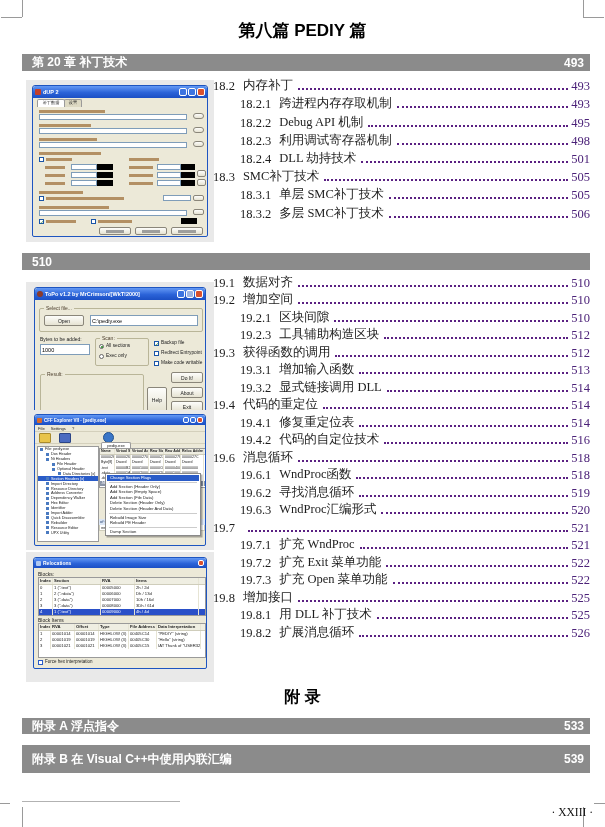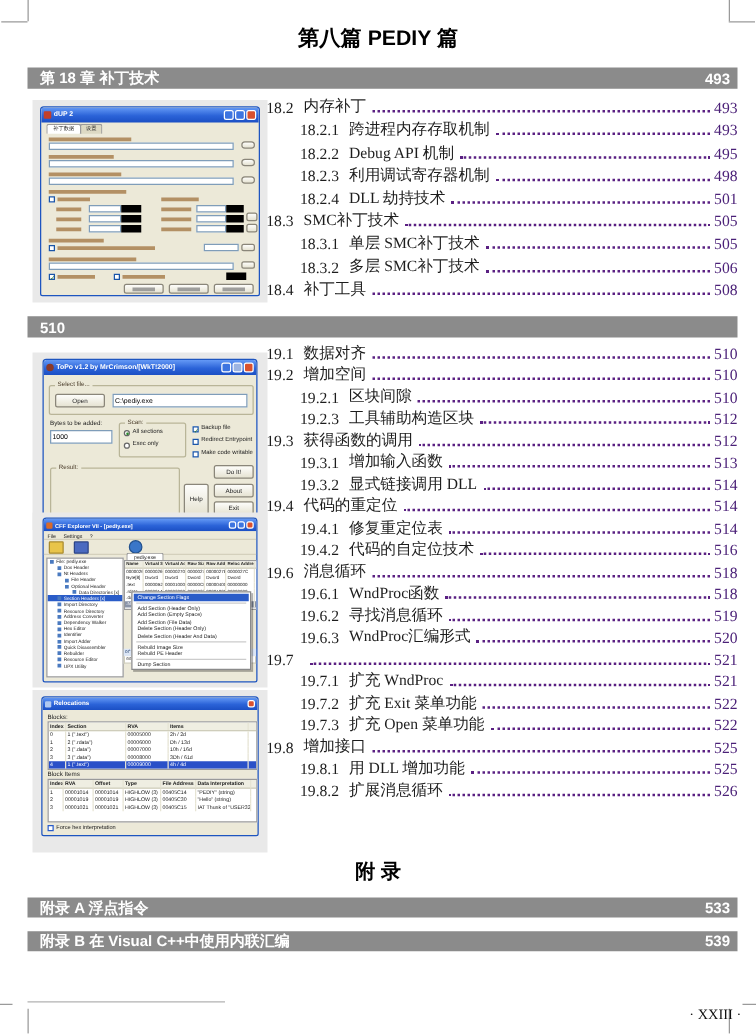--- a/index.html
+++ b/index.html
@@ -103,21 +103,21 @@
   <div class="mark" style="left:583px;top:0;height:17px;border-left-width:1px;"></div>
   <div class="mark" style="left:583px;top:17px;width:21px;border-top-width:1px;"></div>
   <div class="mark" style="left:0;top:803px;width:10px;border-top-width:1px;"></div>
   <div class="mark" style="left:22px;top:807px;height:20px;border-left-width:1px;"></div>
   <div class="mark" style="left:594px;top:803px;width:11px;border-top-width:1px;"></div>
   <div class="mark" style="left:583px;top:807px;height:20px;border-left-width:1px;"></div>
 
   <div class="part-title">第八篇  PEDIY 篇</div>
 
   <div class="chbar" style="top:54px;">
-    <span>第 18 章  补丁技术</span>
+    <span>第 20 章  补丁技术</span>
     <span>493</span>
   </div>
 
   <div class="toc toc18" style="top:76px;">
 
       <div class="toc-row">
         <span class="toc-num">18.2</span>
         <span class="toc-title">内存补丁</span>
         <span class="leader"></span>
         <span class="toc-page">493</span>
@@ -165,26 +165,20 @@
         <span class="toc-page">505</span>
       </div>
 
       <div class="toc-row lvl2">
         <span class="toc-num">18.3.2</span>
         <span class="toc-title">多层 SMC补丁技术</span>
         <span class="leader"></span>
         <span class="toc-page">506</span>
       </div>
 
-      <div class="toc-row">
-        <span class="toc-num">18.4</span>
-        <span class="toc-title">补丁工具</span>
-        <span class="leader"></span>
-        <span class="toc-page">508</span>
-      </div>
     </div>
 
   <div class="shot" style="top:80px;height:162px;">
     <div class="win" style="left:6px;top:5px;width:176px;height:152px;">
       <div class="tbar">
         <span class="ticon" style="background:#c23f2a;"></span>
         <span>dUP 2</span>
         <span class="wbtns">
           <span class="wbtn"></span>
           <span class="wbtn"></span>
@@ -389,21 +383,21 @@
 
       <div class="toc-row">
         <span class="toc-num">19.8</span>
         <span class="toc-title">增加接口</span>
         <span class="leader"></span>
         <span class="toc-page">525</span>
       </div>
 
       <div class="toc-row lvl2">
         <span class="toc-num">19.8.1</span>
-        <span class="toc-title">用 DLL 增加功能</span>
+        <span class="toc-title">用 DLL 补丁技术</span>
         <span class="leader"></span>
         <span class="toc-page">525</span>
       </div>
 
       <div class="toc-row lvl2">
         <span class="toc-num">19.8.2</span>
         <span class="toc-title">扩展消息循环</span>
         <span class="leader"></span>
         <span class="toc-page">526</span>
       </div>
@@ -760,21 +754,21 @@
       <div class="mlabel" style="left:11px;top:101px;font-size:4.5px;">Force hex interpretation</div>
     </div>
   </div>
 
   <div class="apdx-heading">附   录</div>
 
   <div class="chbar" style="top:718px;height:16px;">
     <span>附录 A  浮点指令</span>
     <span>533</span>
   </div>
-  <div class="chbar" style="top:745px;height:16px;">
+  <div class="chbar" style="top:745px;height:28px;">
     <span>附录 B  在 Visual C++中使用内联汇编</span>
     <span>539</span>
   </div>
 
   <div class="footer-rule"></div>
   <div class="footer-num">· XXIII ·</div>
 
 </div>
 
 </body></html>

